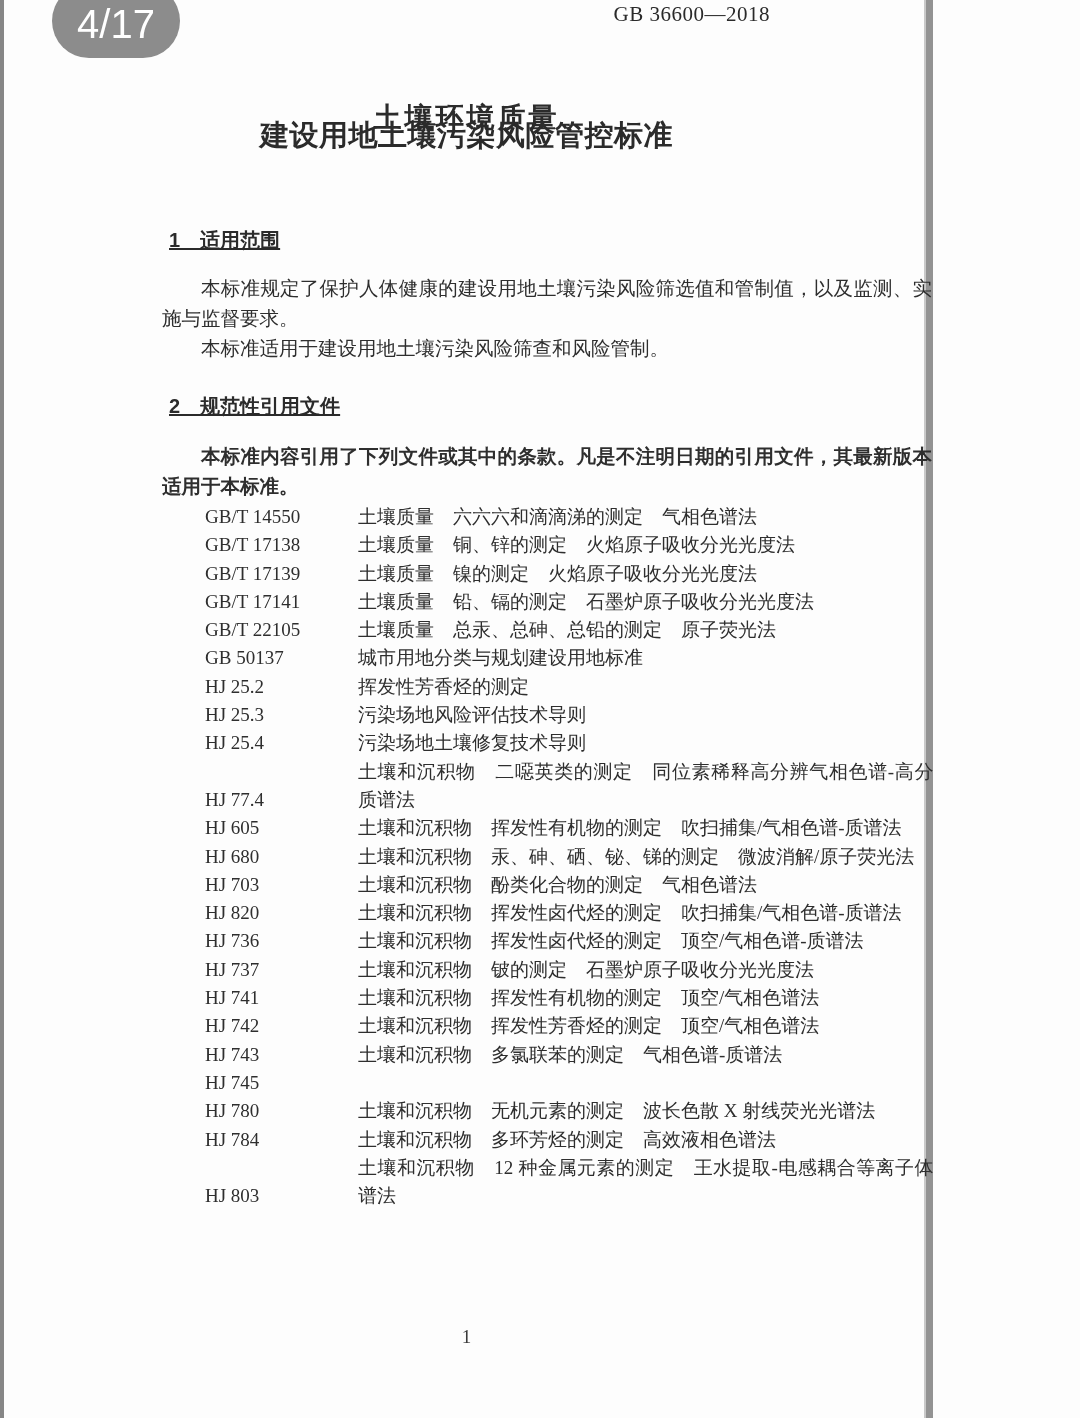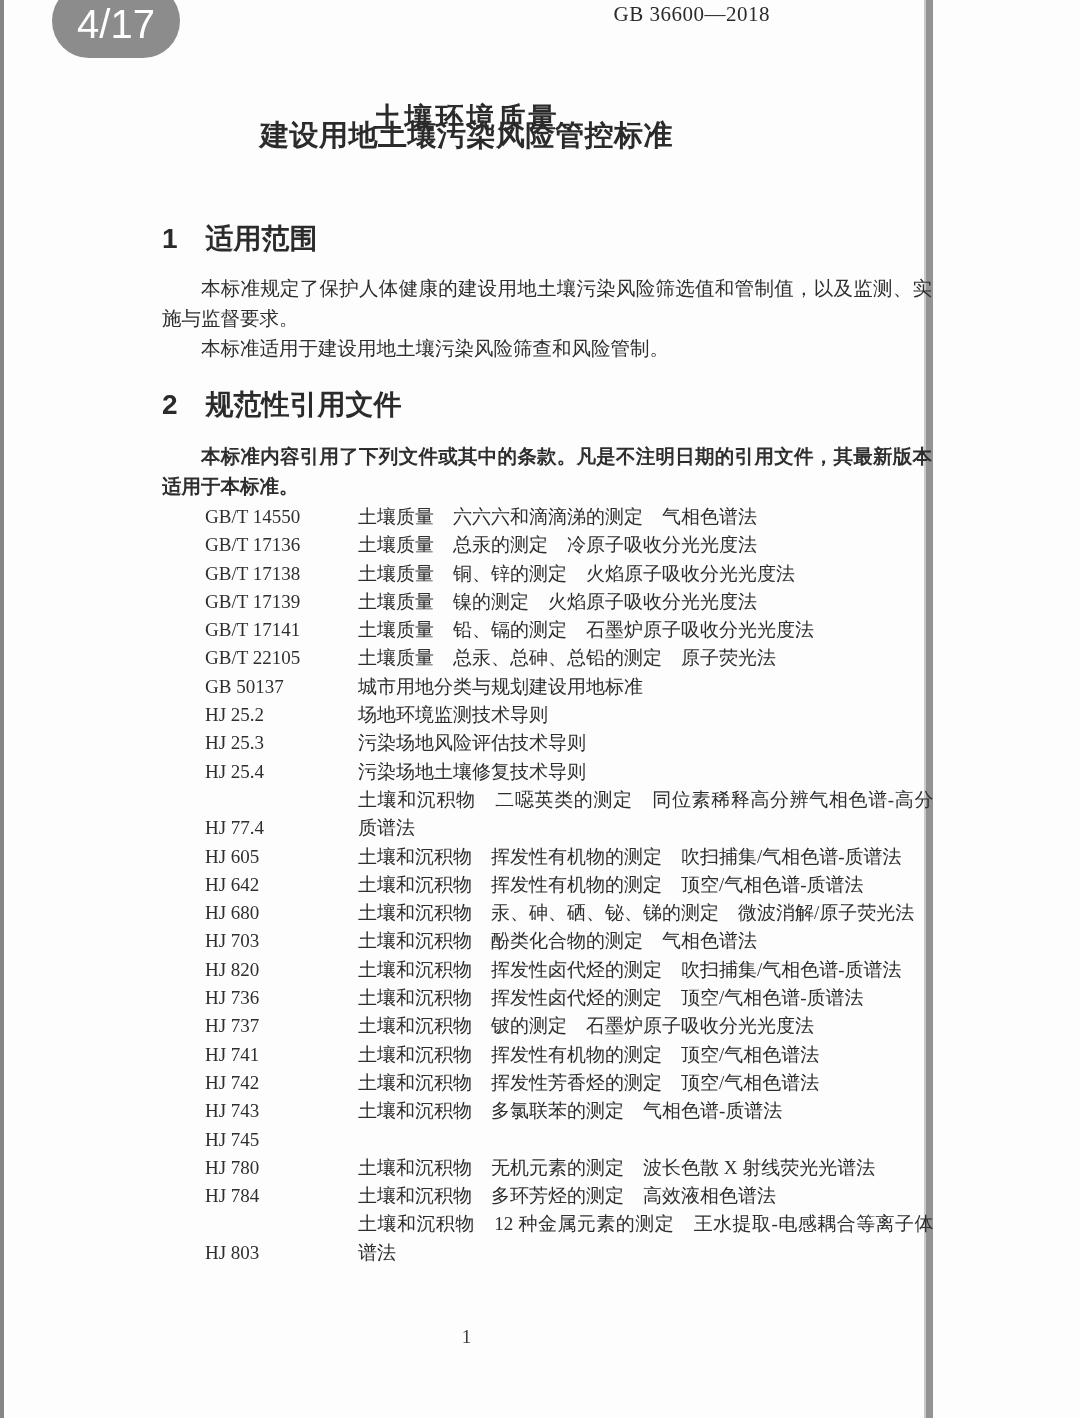--- a/index.html
+++ b/index.html
@@ -50,25 +50,26 @@
     margin: 0;
     text-align: center;
     font-family: "Liberation Sans", "DejaVu Sans", sans-serif;
     font-weight: 700;
     color: #2b2b2b;
   }
   .title-line1 { top: 66px; font-size: 28px; letter-spacing: 3px; margin-top: 33px; }
   .title-line2 { top: 116px; font-size: 29px; letter-spacing: 0.5px; }
   .sec-heading {
     position: absolute; left: 162px;
-    margin: 0;
+    margin: 7px;
     font-family: "Liberation Sans", "DejaVu Sans", sans-serif;
     font-weight: 700;
-    font-size: 28px;
+    font-size: 20px;
     color: #2b2b2b;
+    text-decoration: underline;
   }
   #scope-heading { top: 220px; }
   #refs-heading  { top: 386px; }
   .para-block {
     position: absolute; left: 162px;
     width: 770px;
     font-size: 19.5px;
     line-height: 30px;
     text-align: justify;
     color: #2e2e2e;
@@ -129,24 +130,20 @@
   <div class="para-block" id="refs-intro">
     <p>本标准内容引用了下列文件或其中的条款。凡是不注明日期的引用文件，其最新版本适用于本标准。</p>
   </div>
 
   <div class="ref-list">
       <div class="ref-row">
         <span class="ref-id">GB/T 14550</span>
         <span class="ref-desc">土壤质量　六六六和滴滴涕的测定　气相色谱法</span>
       </div>
       <div class="ref-row">
-        <span class="ref-id">GB/T 17136</span>
-        <span class="ref-desc">土壤质量　总汞的测定　冷原子吸收分光光度法</span>
-      </div>
-      <div class="ref-row">
         <span class="ref-id">GB/T 17138</span>
         <span class="ref-desc">土壤质量　铜、锌的测定　火焰原子吸收分光光度法</span>
       </div>
       <div class="ref-row">
         <span class="ref-id">GB/T 17139</span>
         <span class="ref-desc">土壤质量　镍的测定　火焰原子吸收分光光度法</span>
       </div>
       <div class="ref-row">
         <span class="ref-id">GB/T 17141</span>
         <span class="ref-desc">土壤质量　铅、镉的测定　石墨炉原子吸收分光光度法</span>
@@ -154,43 +151,39 @@
       <div class="ref-row">
         <span class="ref-id">GB/T 22105</span>
         <span class="ref-desc">土壤质量　总汞、总砷、总铅的测定　原子荧光法</span>
       </div>
       <div class="ref-row">
         <span class="ref-id">GB 50137</span>
         <span class="ref-desc">城市用地分类与规划建设用地标准</span>
       </div>
       <div class="ref-row">
         <span class="ref-id">HJ 25.2</span>
-        <span class="ref-desc">场地环境监测技术导则</span>
+        <span class="ref-desc">挥发性芳香烃的测定</span>
       </div>
       <div class="ref-row">
         <span class="ref-id">HJ 25.3</span>
         <span class="ref-desc">污染场地风险评估技术导则</span>
       </div>
       <div class="ref-row">
         <span class="ref-id">HJ 25.4</span>
         <span class="ref-desc">污染场地土壤修复技术导则</span>
       </div>
       <div class="ref-row">
         <span class="ref-id">HJ 77.4</span>
         <span class="ref-desc">土壤和沉积物　二噁英类的测定　同位素稀释高分辨气相色谱-高分辨质谱法</span>
       </div>
       <div class="ref-row">
         <span class="ref-id">HJ 605</span>
         <span class="ref-desc">土壤和沉积物　挥发性有机物的测定　吹扫捕集/气相色谱-质谱法</span>
       </div>
       <div class="ref-row">
-        <span class="ref-id">HJ 642</span>
-        <span class="ref-desc">土壤和沉积物　挥发性有机物的测定　顶空/气相色谱-质谱法</span>
-      </div>
-      <div class="ref-row">
         <span class="ref-id">HJ 680</span>
         <span class="ref-desc">土壤和沉积物　汞、砷、硒、铋、锑的测定　微波消解/原子荧光法</span>
       </div>
       <div class="ref-row">
         <span class="ref-id">HJ 703</span>
         <span class="ref-desc">土壤和沉积物　酚类化合物的测定　气相色谱法</span>
       </div>
       <div class="ref-row">
         <span class="ref-id">HJ 820</span>
         <span class="ref-desc">土壤和沉积物　挥发性卤代烃的测定　吹扫捕集/气相色谱-质谱法</span>

